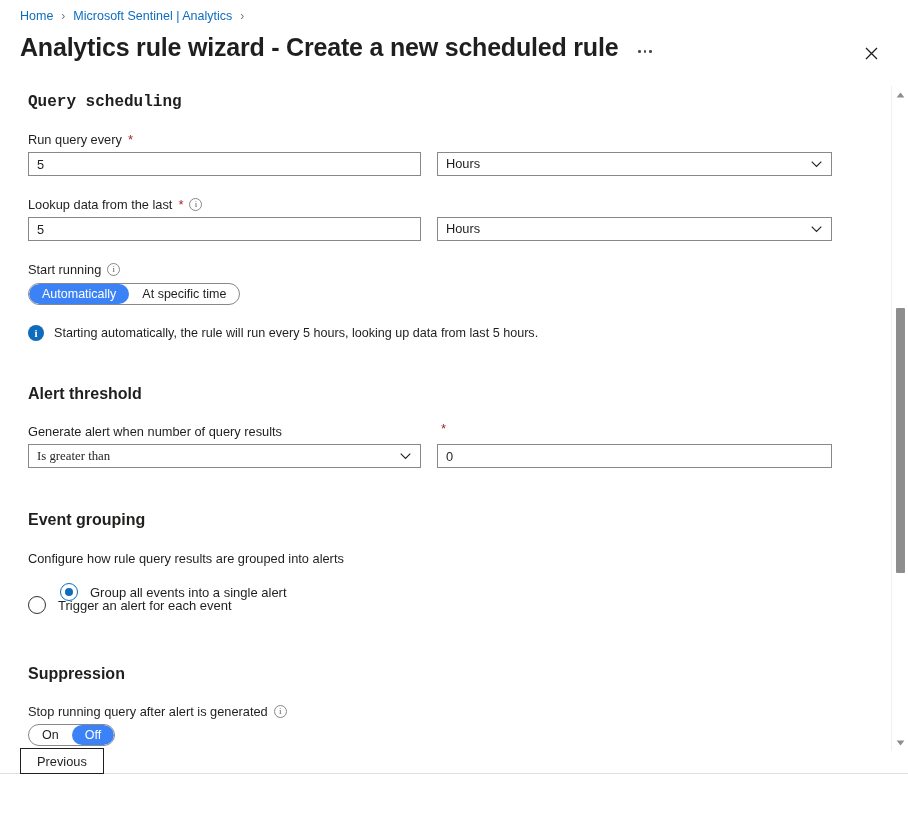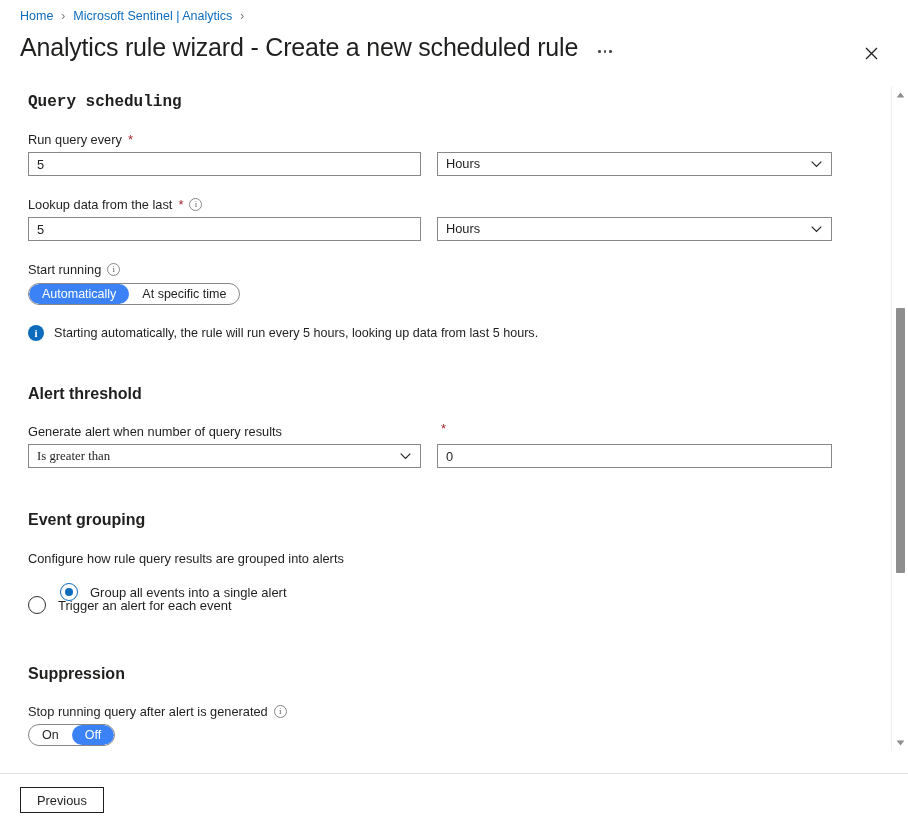--- a/index.html
+++ b/index.html
@@ -24,21 +24,21 @@
   .crumb-sep {
     color: #7a7a7a; font-size: 12px; padding: 0 8px; user-select: none;
   }
 
   
   .title-row {
     position: absolute; left: 20px; top: 33px; right: 20px;
     display: flex; align-items: center;
   }
   .page-title {
-    font-size: 25px; font-weight: 400; color: #201f1e;
+    font-size: 25px; font-weight: 700; color: #201f1e;
     letter-spacing: -0.2px; white-space: nowrap;
   }
   .ellipsis-btn {
     margin-left: 16px; margin-top: 8px;
     display: flex; align-items: center; gap: 3px;
     cursor: pointer; padding: 4px;
   }
   .ellipsis-btn i {
     width: 2.5px; height: 2.5px; background: #4a4a4a; border-radius: 50%;
     display: block;
@@ -143,21 +143,21 @@
   .radio .dot {
     width: 8px; height: 8px; border-radius: 50%; background: #0f6cbd;
   }
 
   
   .footer-sep {
     position: absolute; left: 0; right: 0; top: 773px;
     height: 1px; background: #e1dfdd;
   }
   .footer {
-    position: absolute; left: 20px; top: 787px;
+    position: absolute; left: 20px; top: 748px;
     display: flex; align-items: flex-end; gap: 24px;
   }
   .btn {
     font-size: 12.8px; height: 26px; padding: 0 16px;
     display: inline-flex; align-items: center; justify-content: center;
     cursor: pointer; font-family: "Liberation Sans", sans-serif;
     white-space: nowrap;
   }
   .btn-secondary {
     background: #fff; color: #201f1e; border: 1px solid #201f1e;

